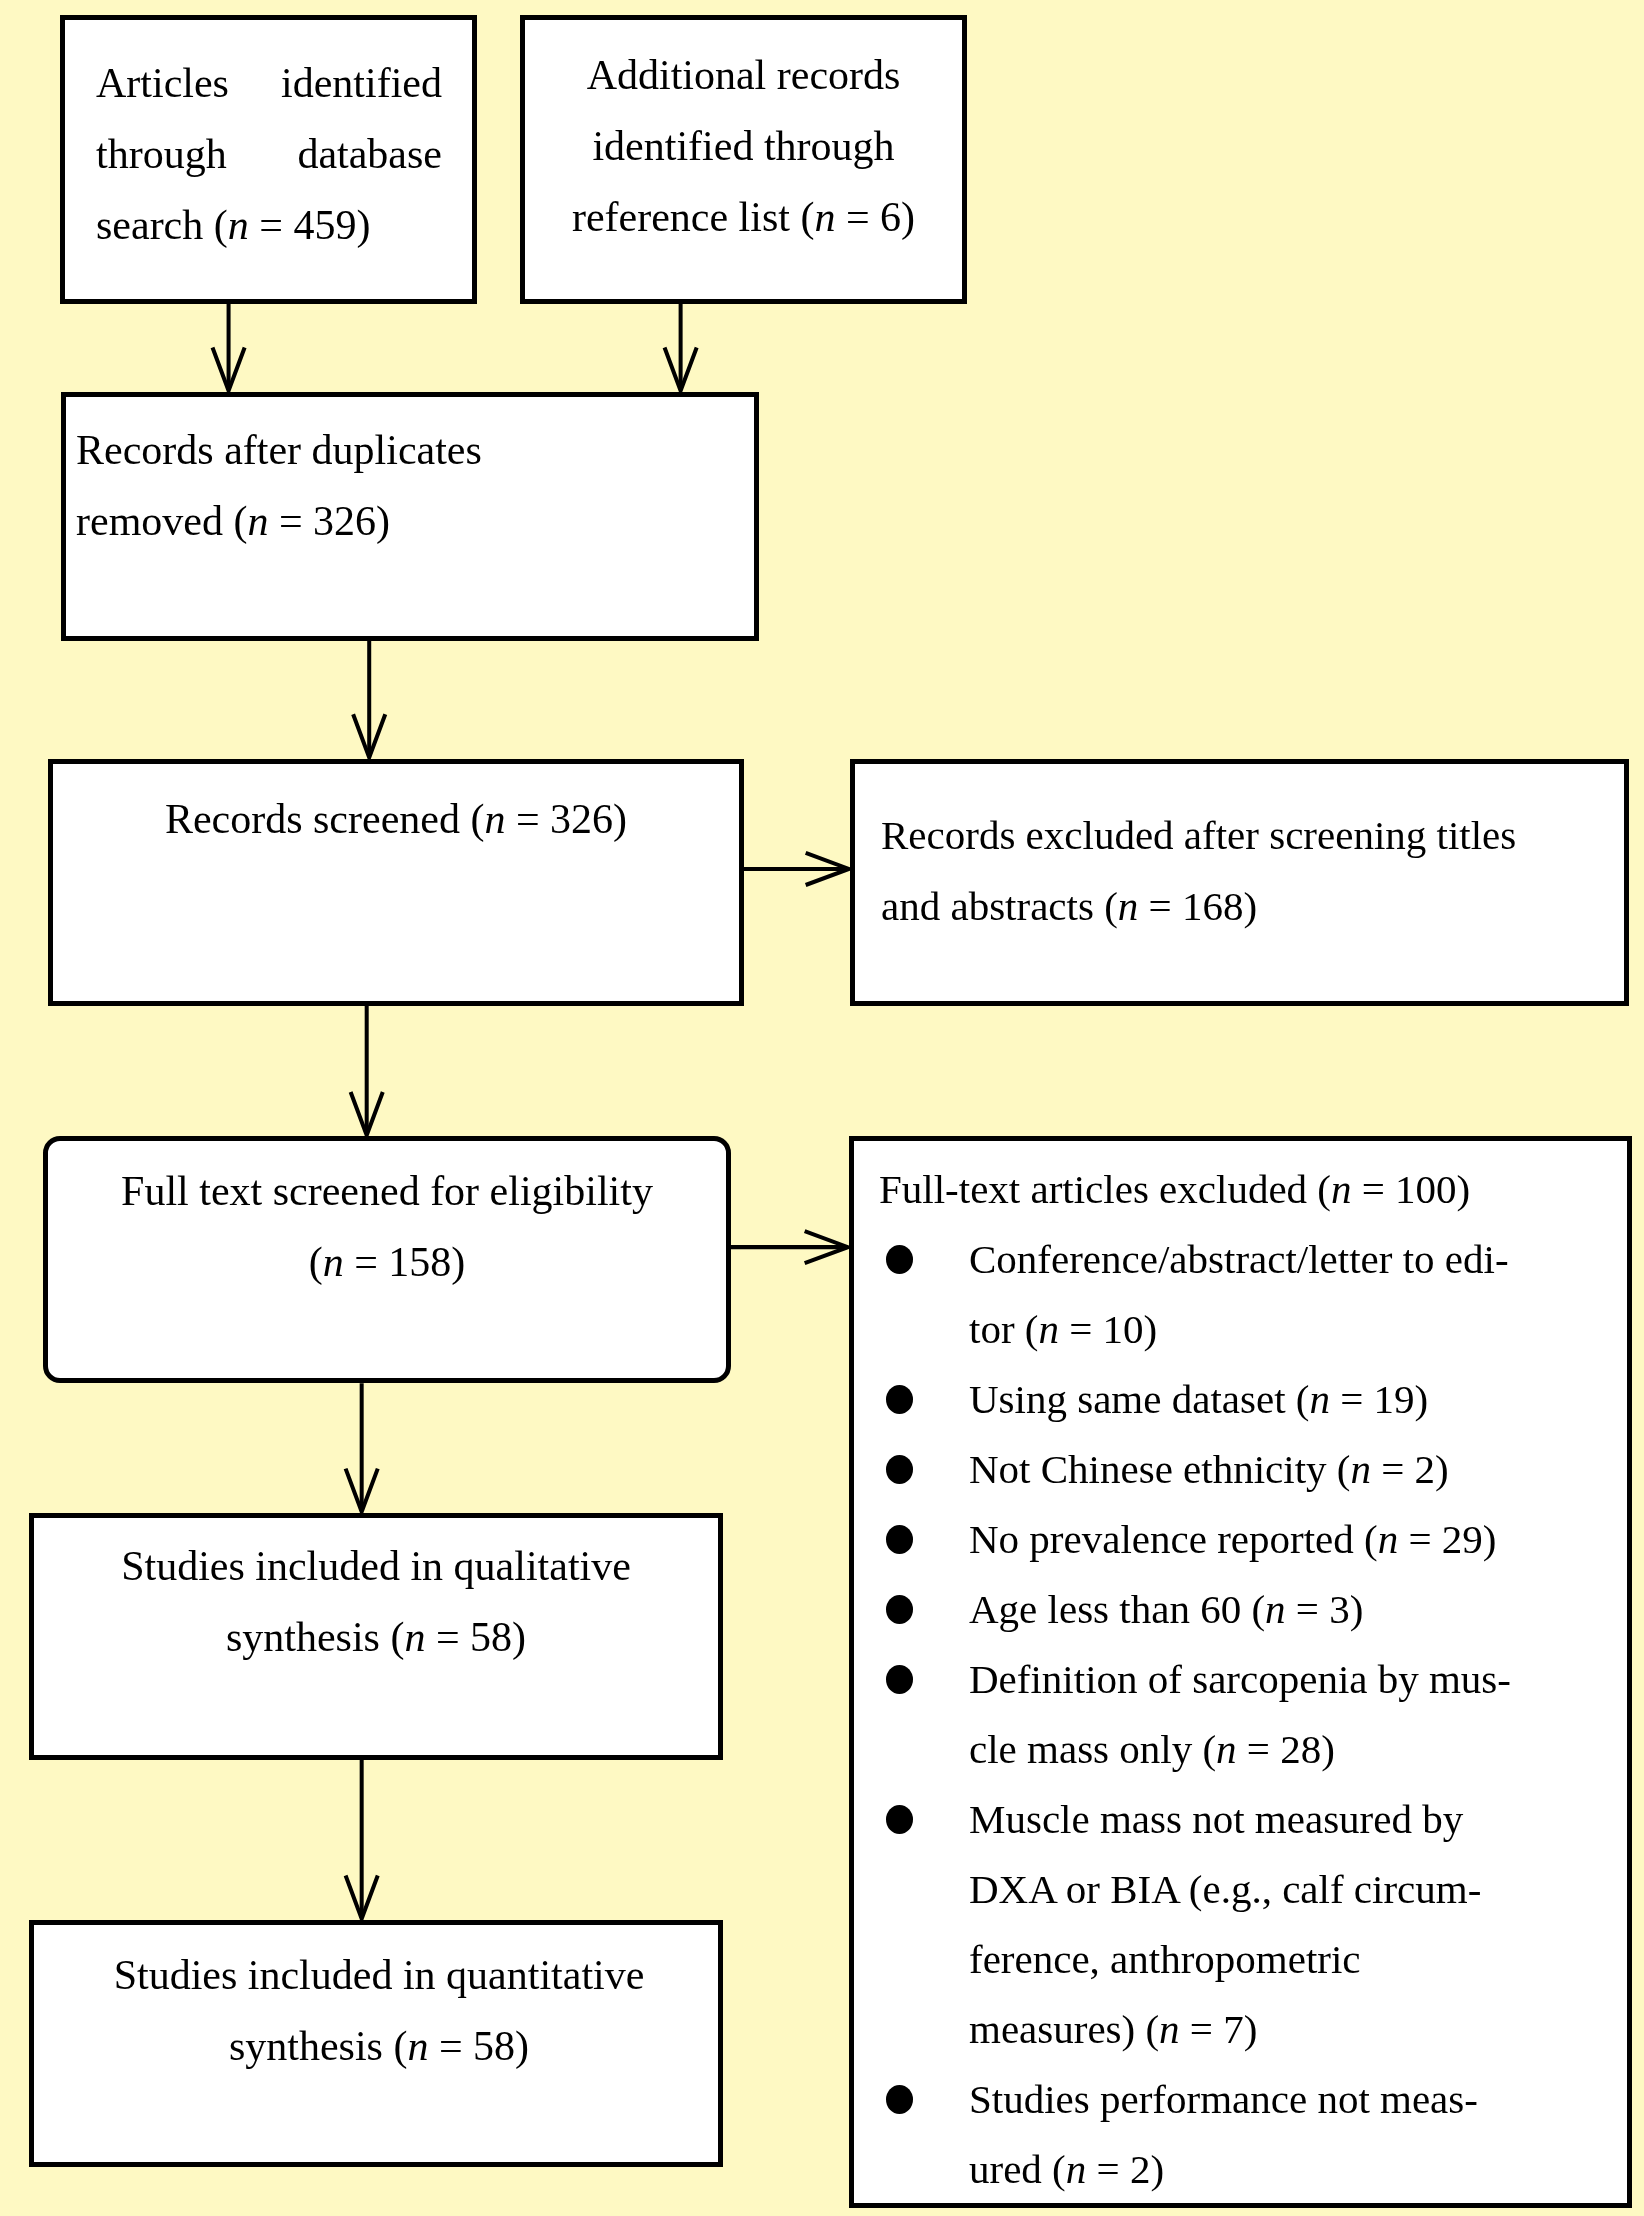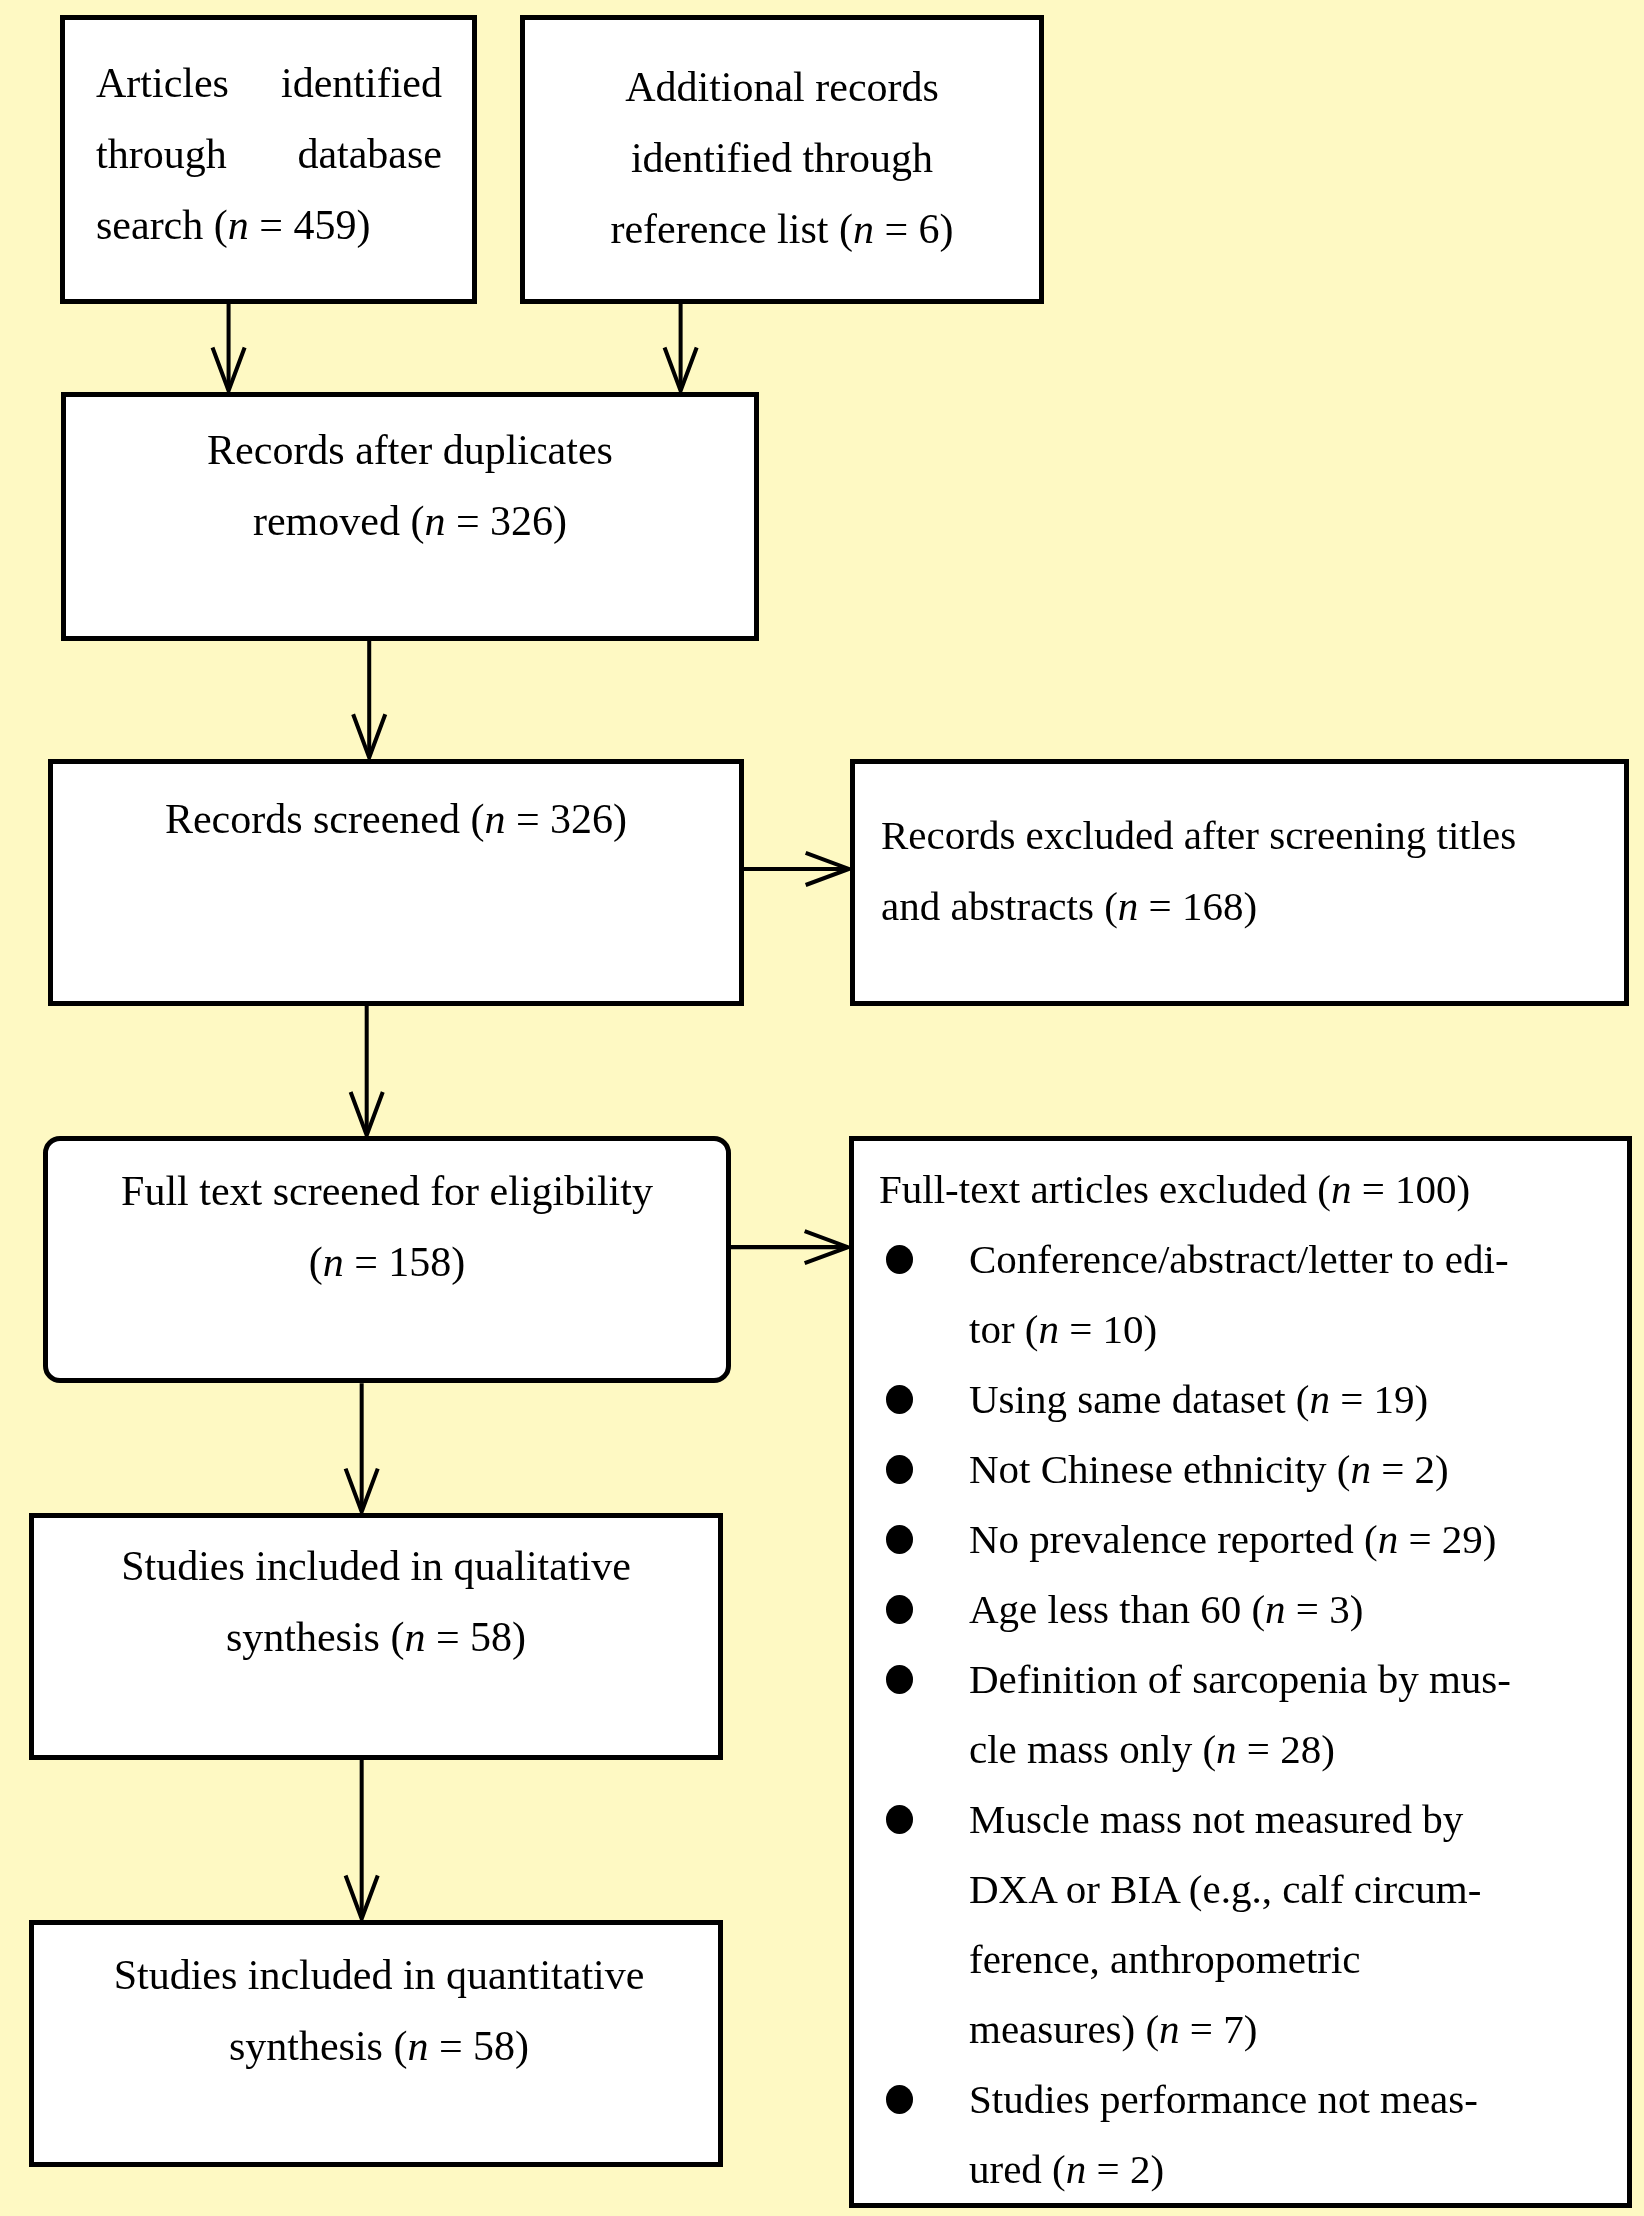--- a/index.html
+++ b/index.html
@@ -27,22 +27,22 @@
     box-sizing: border-box;
     border: 5px solid #000000;
     background: #ffffff;
     font-size: 42px;
     line-height: 71px;
   }
   .box .line { white-space: nowrap; }
   
   .box-a { left: 60px; top: 15px;  width: 417px;  height: 289px; padding: 28px 30px 0 31px; }
   .box-a .jline { text-align: justify; text-align-last: justify; }
-  .box-b { left: 520px; top: 15px; width: 524px;  height: 289px; padding: 32px 10px 0 10px; text-align: center; }
-  .box-c { left: 61px; top: 392px; width: 698px; height: 249px; padding: 18px 10px 0 10px; text-align: center; }
+  .box-b { left: 520px; top: 15px; width: 447px;  height: 289px; padding: 20px 10px 0 10px; text-align: center; }
+  .box-c { left: 61px; top: 392px; width: 698px; height: 249px; padding: 18px 10px 0 10px; }
   .box-d { left: 48px;  top: 759px; width: 696px; height: 247px; padding: 20px 10px 0 10px; text-align: center; }
   .box-e { left: 850px; top: 759px; width: 779px; height: 247px; padding: 36px 15px 0 26px; font-size: 41px; }
   .box-f { left: 43px;  top: 1136px; width: 688px; height: 247px; padding: 15px 10px 0 10px; text-align: center; border-radius: 17px; }
   .box-g { left: 849px; top: 1136px; width: 783px; height: 1072px; padding: 13px 12px 0 0; font-size: 41px; line-height: 70px; }
   .box-h { left: 29px;  top: 1513px; width: 694px; height: 247px; padding: 13px 10px 0 10px; text-align: center; }
   .box-i { left: 29px;  top: 1920px; width: 694px; height: 247px; padding: 15px 10px 0 16px; text-align: center; }
 
   .g-header { padding-left: 25px; white-space: nowrap; }
   .g-item { position: relative; padding-left: 115px; }
   .g-item .bullet {

